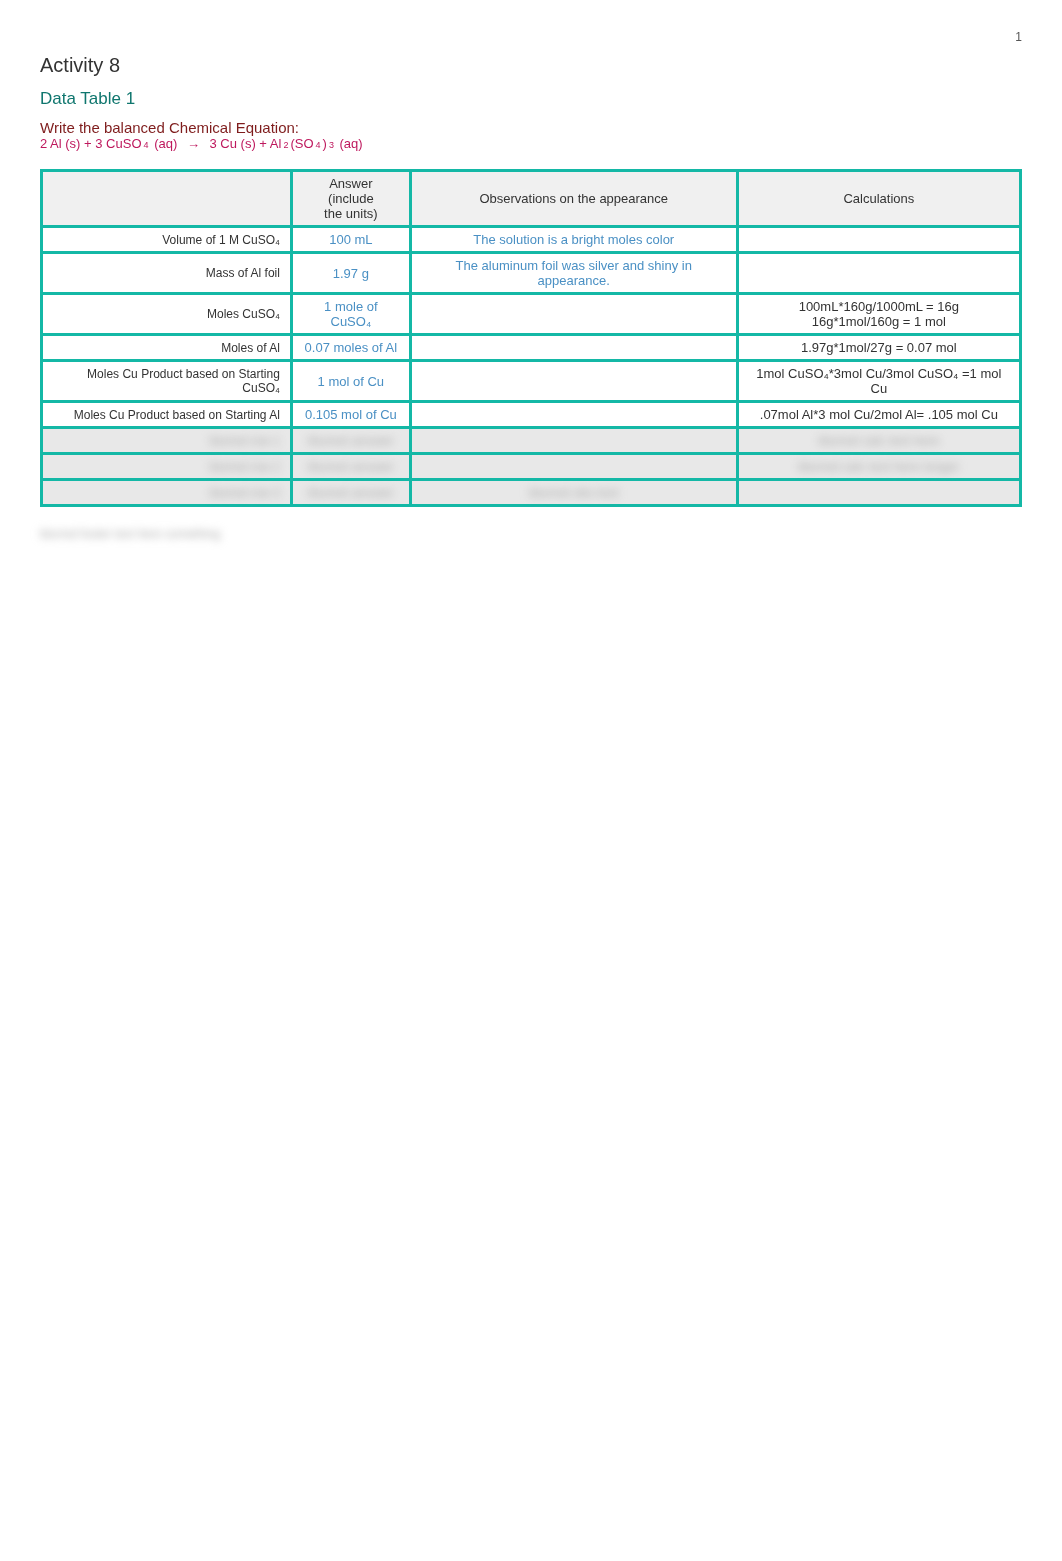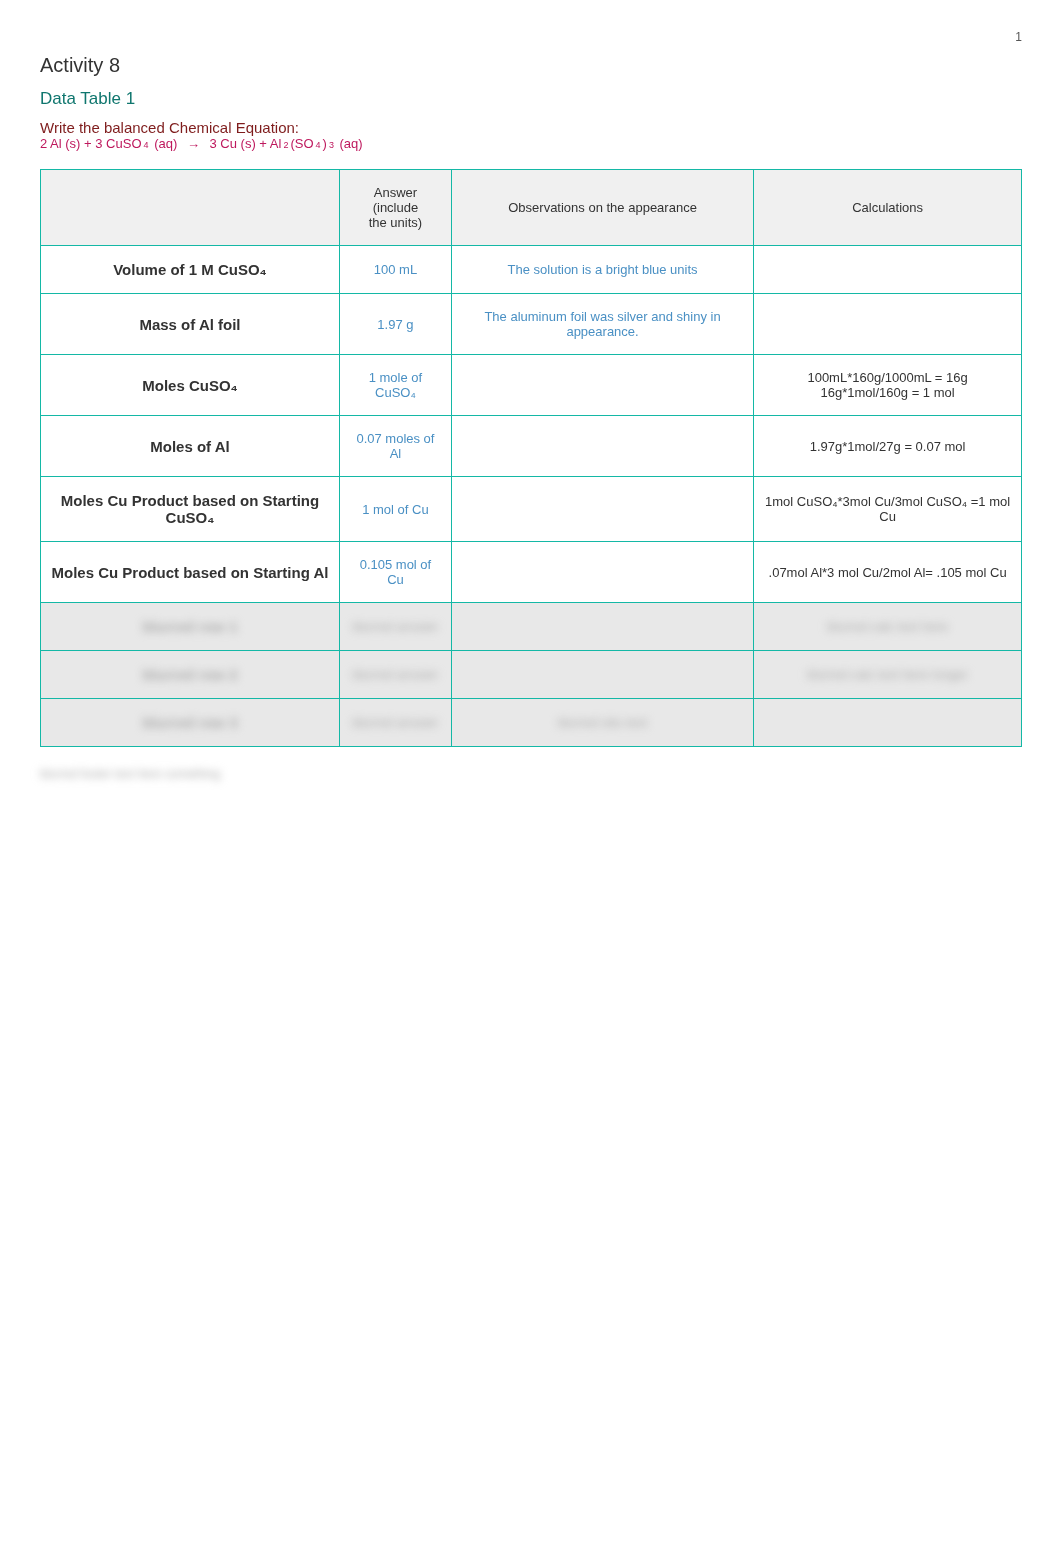--- a/index.html
+++ b/index.html
@@ -43,35 +43,34 @@
     }
     .equation sub {
       font-size: 9px;
     }
     table {
       width: 100%;
       border-collapse: collapse;
       margin-bottom: 20px;
     }
     th, td {
-      border: 1px solid #14b8a6;
-      padding: 15px 10px;
+      border: 3px solid #14b8a6;
+      padding: 4px 10px;
       vertical-align: middle;
       text-align: center;
     }
     th {
       background: #f0f0f0;
       font-weight: normal;
       font-size: 13px;
     }
     td:first-child {
-      text-align: center;
-      font-size: 15px;
+      text-align: right;
+      font-size: 12px;
       color: #333;
-      font-weight: bold;
     }
     .blue-text {
       color: #4a90c4;
     }
     .blurred {
       filter: blur(4px);
       color: #aaa;
       user-select: none;
     }
     .blurred-row td {
@@ -119,21 +118,21 @@
       <th></th>
       <th>Answer<br>(include<br>the units)</th>
       <th>Observations on the appearance</th>
       <th>Calculations</th>
     </tr>
   </thead>
   <tbody id="table-body">
   <tr>
         <td>Volume of 1 M CuSO₄</td>
         <td><span class="blue-text">100 mL</span></td>
-        <td><span class="blue-text">The solution is a bright blue units</span></td>
+        <td><span class="blue-text">The solution is a bright moles color</span></td>
         <td></td>
       </tr>
       <tr>
         <td>Mass of Al foil</td>
         <td><span class="blue-text">1.97 g</span></td>
         <td><span class="blue-text">The aluminum foil was silver and shiny in appearance.</span></td>
         <td></td>
       </tr>
       <tr>
         <td>Moles CuSO₄</td>

